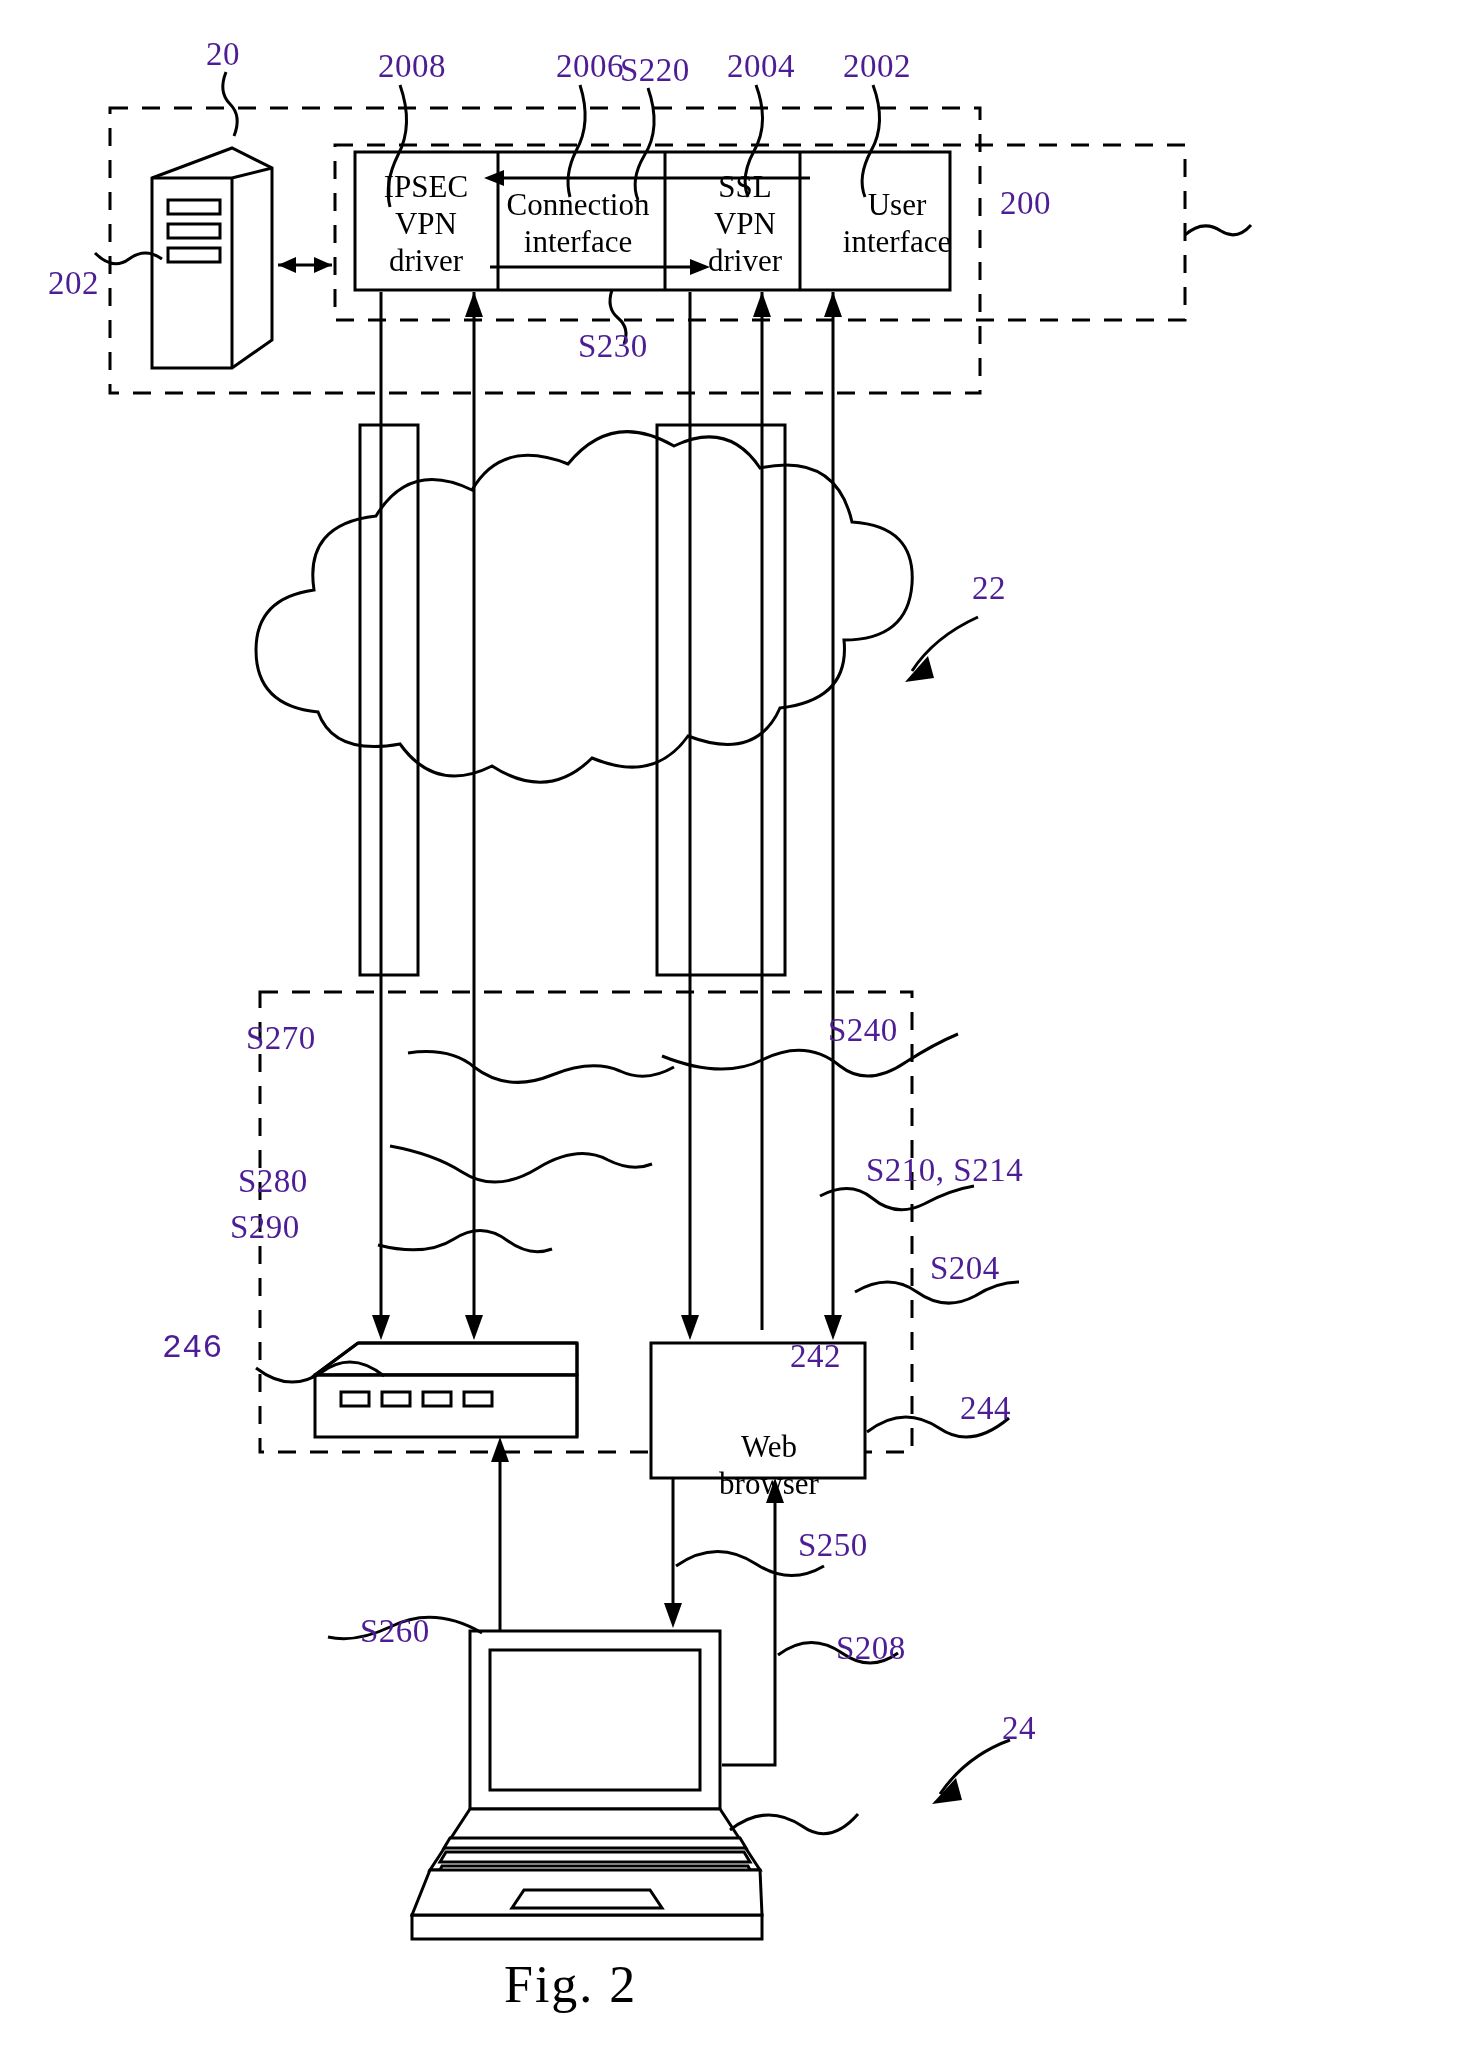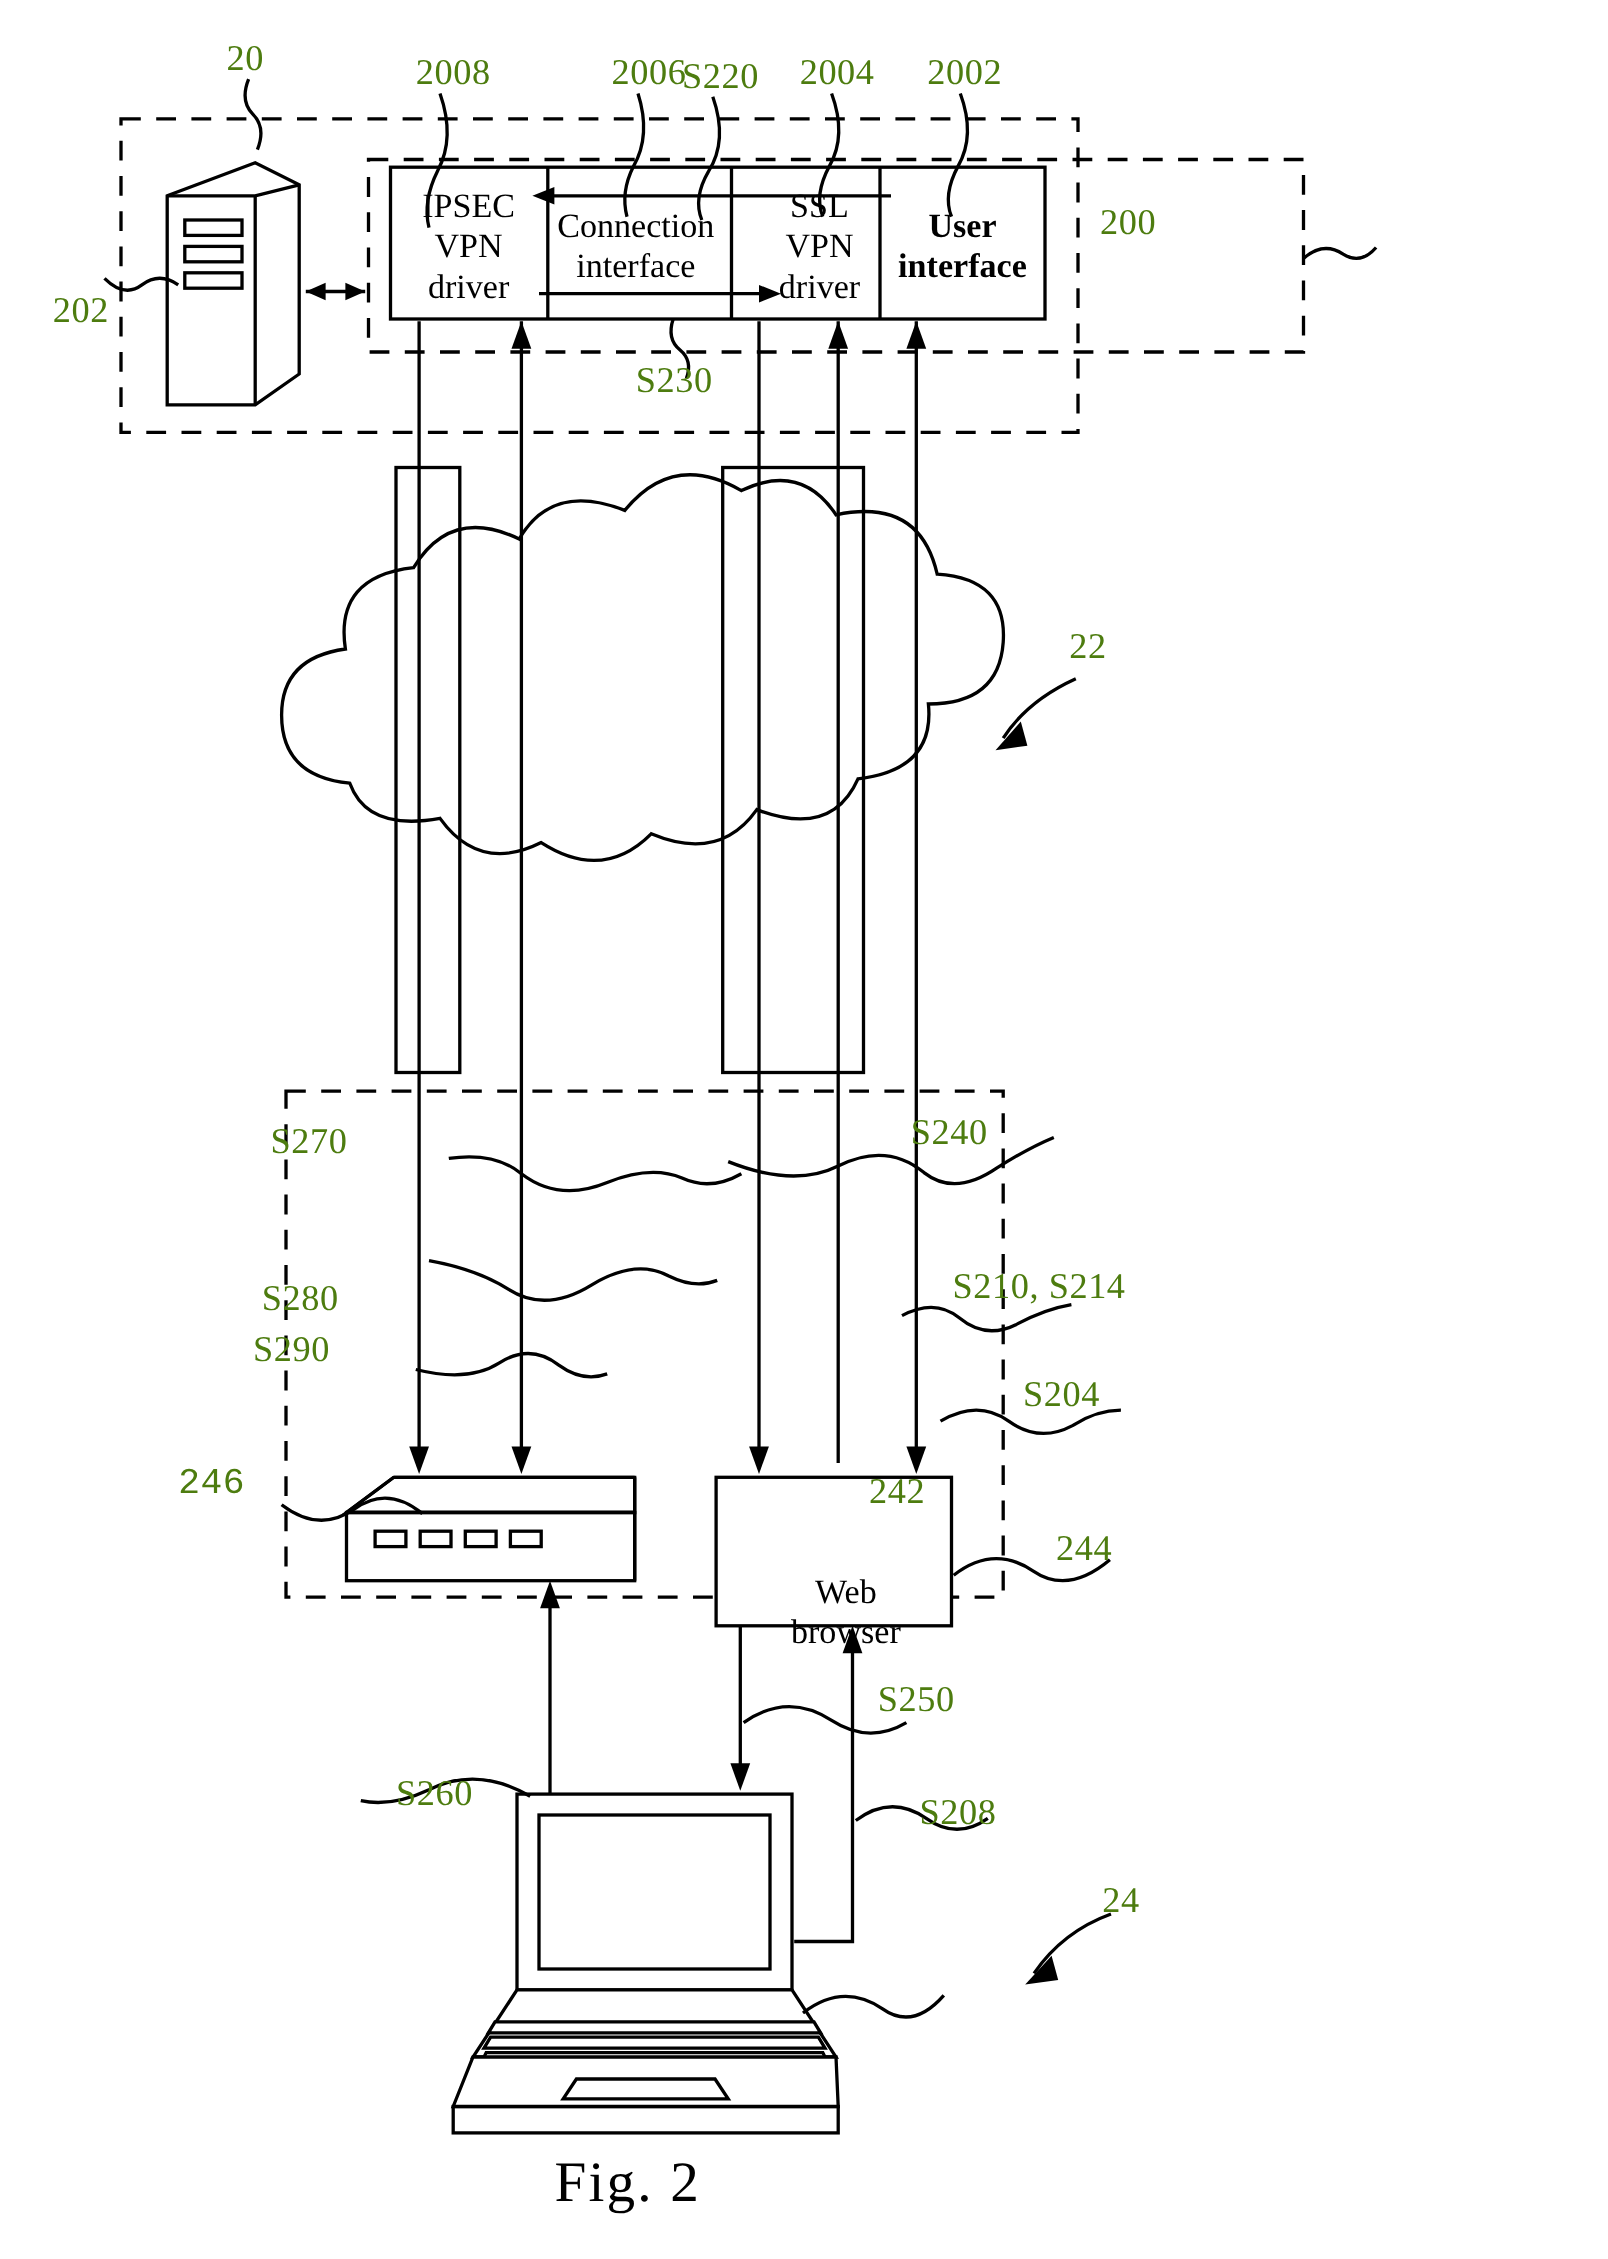--- a/index.html
+++ b/index.html
@@ -1,19 +1,19 @@
 <!DOCTYPE html>
 <html><head>
 <meta charset="utf-8">
 <style>
   html,body{margin:0;padding:0;background:#ffffff;}
   body{width:1462px;height:2054px;position:relative;font-family:"Liberation Serif","DejaVu Serif",serif;color:#000;}
   #stage{position:absolute;left:0;top:0;width:1462px;height:2054px;overflow:hidden;}
   svg.layer{position:absolute;left:0;top:0;width:1462px;height:2054px;}
-  .lbl{position:absolute;font-family:"Liberation Serif","DejaVu Serif",serif;font-size:33px;color:#4d7c0f;white-space:nowrap;letter-spacing:.5px;}
+  .lbl{position:absolute;font-family:"Liberation Serif","DejaVu Serif",serif;font-size:33px;color:#4c1d95;white-space:nowrap;letter-spacing:.5px;}
   .boxtext{position:absolute;text-align:center;font-family:"Liberation Serif","DejaVu Serif",serif;font-size:31px;line-height:37px;color:#000;white-space:nowrap;}
   .figcap{position:absolute;font-family:"Liberation Serif","DejaVu Serif",serif;font-size:52px;letter-spacing:2px;}
 </style>
 </head>
 <body>
 
 <div id="stage">
 
   <svg class="layer" viewBox="0 0 1462 2054">
     <g fill="none" stroke="#000" stroke-width="3">
@@ -190,21 +190,21 @@
     <div>Connection</div>
     <div>interface</div>
   </div>
 
   <div class="boxtext" style="left:667px;top:168px;width:156px;">
     <div>SSL</div>
     <div>VPN</div>
     <div>driver</div>
   </div>
 
-  <div class="boxtext" style="left:802px;top:186px;width:146px;font-weight:bold;">
+  <div class="boxtext" style="left:824px;top:186px;width:146px;">
     <div>User</div>
     <div>interface</div>
   </div>
 
   <div class="lbl" style="left:578px;top:328px;">S230</div>
 
   <div class="lbl" style="left:972px;top:570px;">22</div>
 
   <div class="lbl" style="left:246px;top:1020px;">S270</div>
   <div class="lbl" style="left:238px;top:1146px;margin-top:17px;">S280</div>

